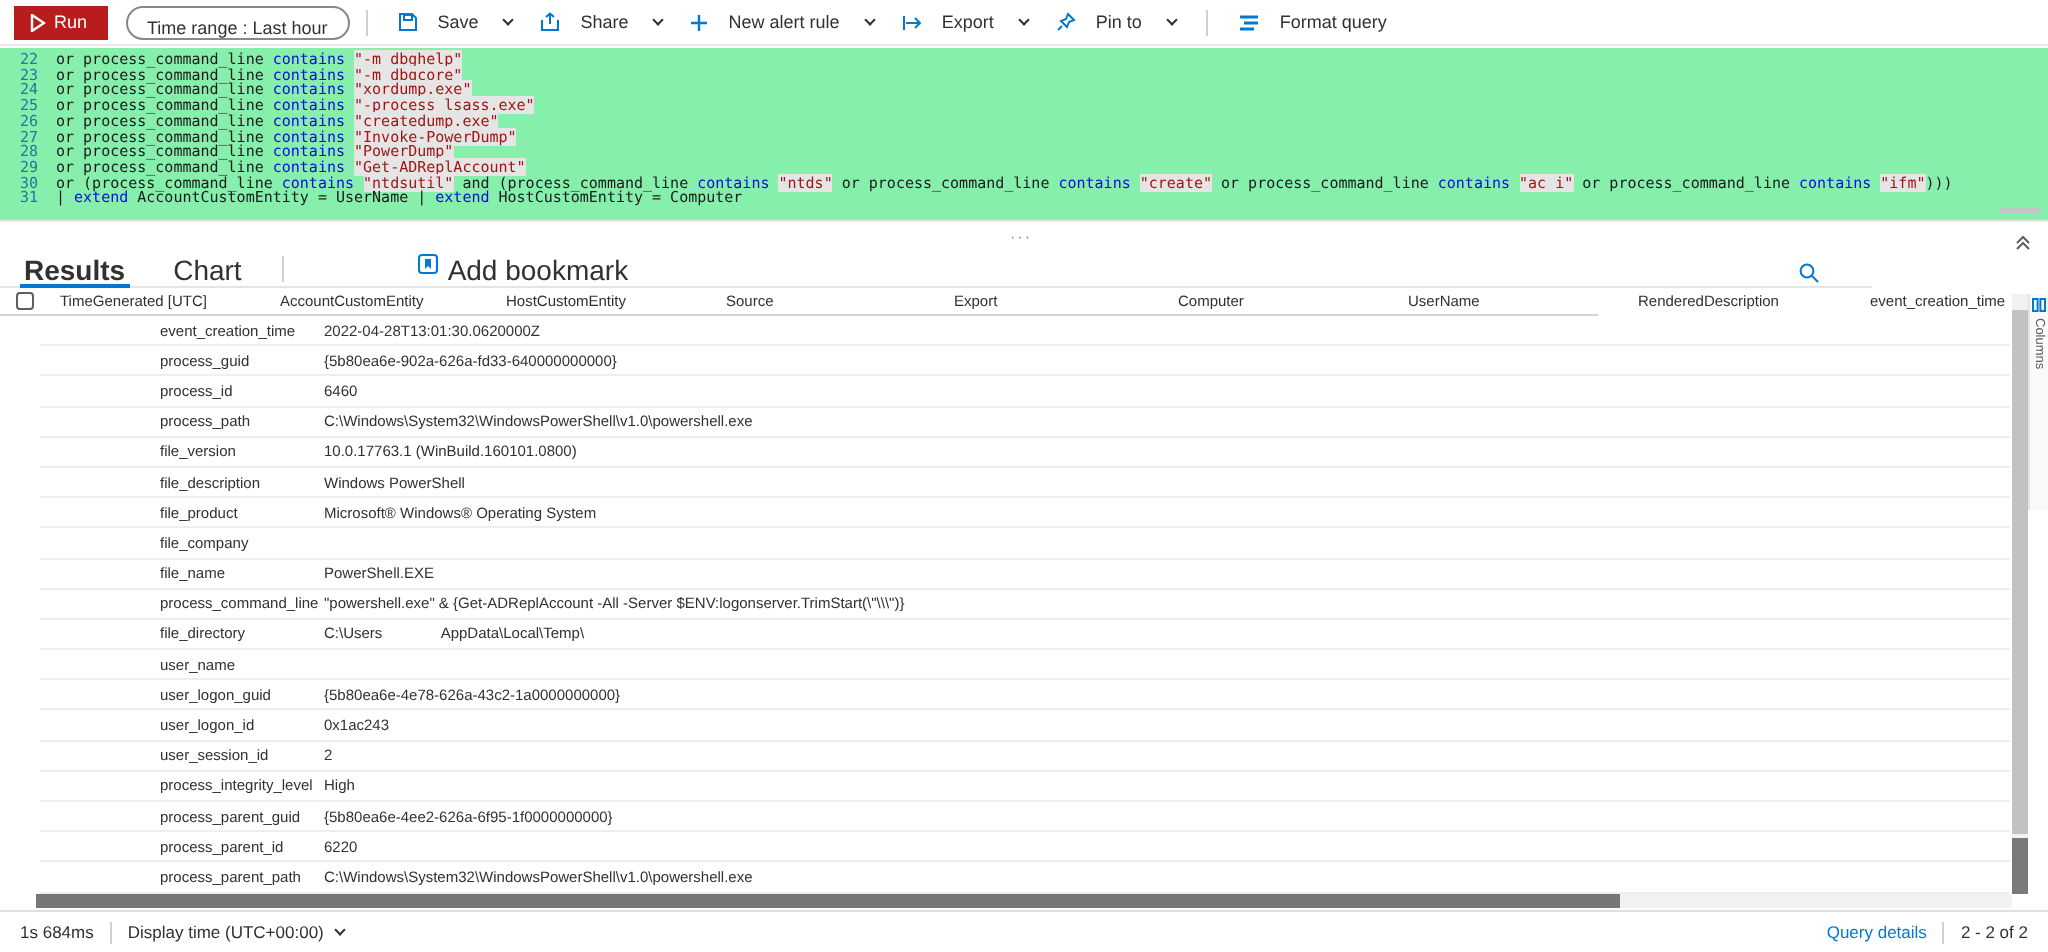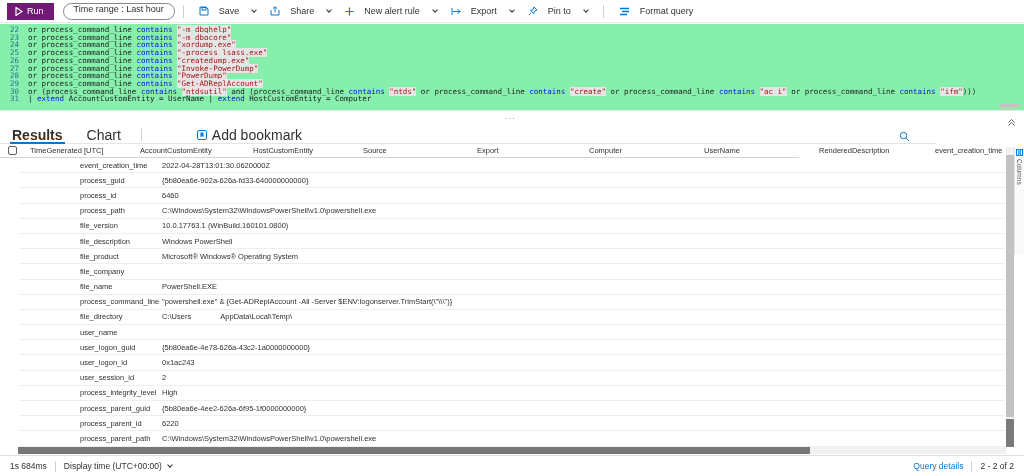--- a/index.html
+++ b/index.html
@@ -3,23 +3,23 @@
 <meta charset="utf-8">
 <style>
   * { margin:0; padding:0; box-sizing:border-box; }
   html,body { width:1024px; height:476px; overflow:hidden; background:#fff;
               font-family:"Liberation Sans", sans-serif; color:#323130; }
 
   
   #toolbar { position:absolute; top:0; left:0; width:1024px; height:23px;
              border-bottom:1px solid #eaeaea; display:flex; align-items:center;
              font-size:9px; white-space:nowrap; }
-  .run-btn { display:flex; align-items:center; gap:4px; background:#701a75; color:#fff;
+  .run-btn { display:flex; align-items:center; gap:4px; background:#b91c1c; color:#fff;
              height:17px; padding:0 10px 0 8px; margin-left:7px; cursor:pointer; }
-  .pill { display:flex; align-items:flex-start; height:17px; border:1px solid #8a8886;
+  .pill { display:flex; align-items:flex-end; height:17px; border:1px solid #8a8886;
           border-radius:9px; padding:0 10px; margin-left:9px; cursor:pointer; }
   .tb-sep { width:1px; height:13px; background:#d2d0ce; margin:0 8px; }
   .tb-item { display:flex; align-items:center; gap:10px; padding:0 7px; cursor:pointer; }
   .chev { width:4px; height:4px; border-right:1px solid #323130; border-bottom:1px solid #323130;
           transform:rotate(45deg); display:inline-block; margin-left:3px; margin-top:-2px; }
   .ic { display:inline-flex; }
 
   
   #editor { position:absolute; top:24px; left:0; width:1024px; height:86px; background:#86efac; }
   .ed-line { display:flex; line-height:7.7px; font-size:7.5px;
@@ -35,21 +35,21 @@
               border-top:1px solid #e8e8e8; }
   #drag-dots { position:absolute; left:505px; top:3px; color:#8a8886; font-size:8px; letter-spacing:1px; cursor:row-resize; }
   #collapse { position:absolute; right:8px; top:2px; cursor:pointer; }
 
   
   #tabsrow { position:absolute; top:126px; left:0; width:936px; height:18px;
              display:flex; align-items:center; font-size:14px; border-bottom:1px solid #e5e5e5; }
   .tab { padding:0 12px; height:18px; display:flex; align-items:center; cursor:pointer; position:relative; }
   .tab.active { font-weight:bold; }
   .tab.active:after { content:""; position:absolute; left:10px; right:10px; bottom:0; height:2px; background:#0078d4; }
-  #bookmark { display:flex; align-items:center; gap:5px; margin-left:2px; cursor:pointer;padding-left:45px; }
+  #bookmark { display:flex; align-items:flex-start; gap:5px; margin-left:14px; cursor:pointer;padding-left:45px; }
   #search-btn { position:absolute; right:26px; top:3px; cursor:pointer; }
 
   
   #grid-header { position:absolute; top:144px; left:0; width:799px; height:14px;
                  display:flex; align-items:center; font-size:7.5px; color:#323130;
                  border-bottom:1px solid #d6d4d2; }
   .cb-wrap { width:30px; flex:none; display:flex; align-items:center; padding-left:8px; }
   .cbox { width:9px; height:9px; border:1px solid #605e5c; border-radius:2px; background:#fff; cursor:pointer; }
   .hcell { flex:none; overflow:hidden; white-space:nowrap; cursor:pointer; }
 

